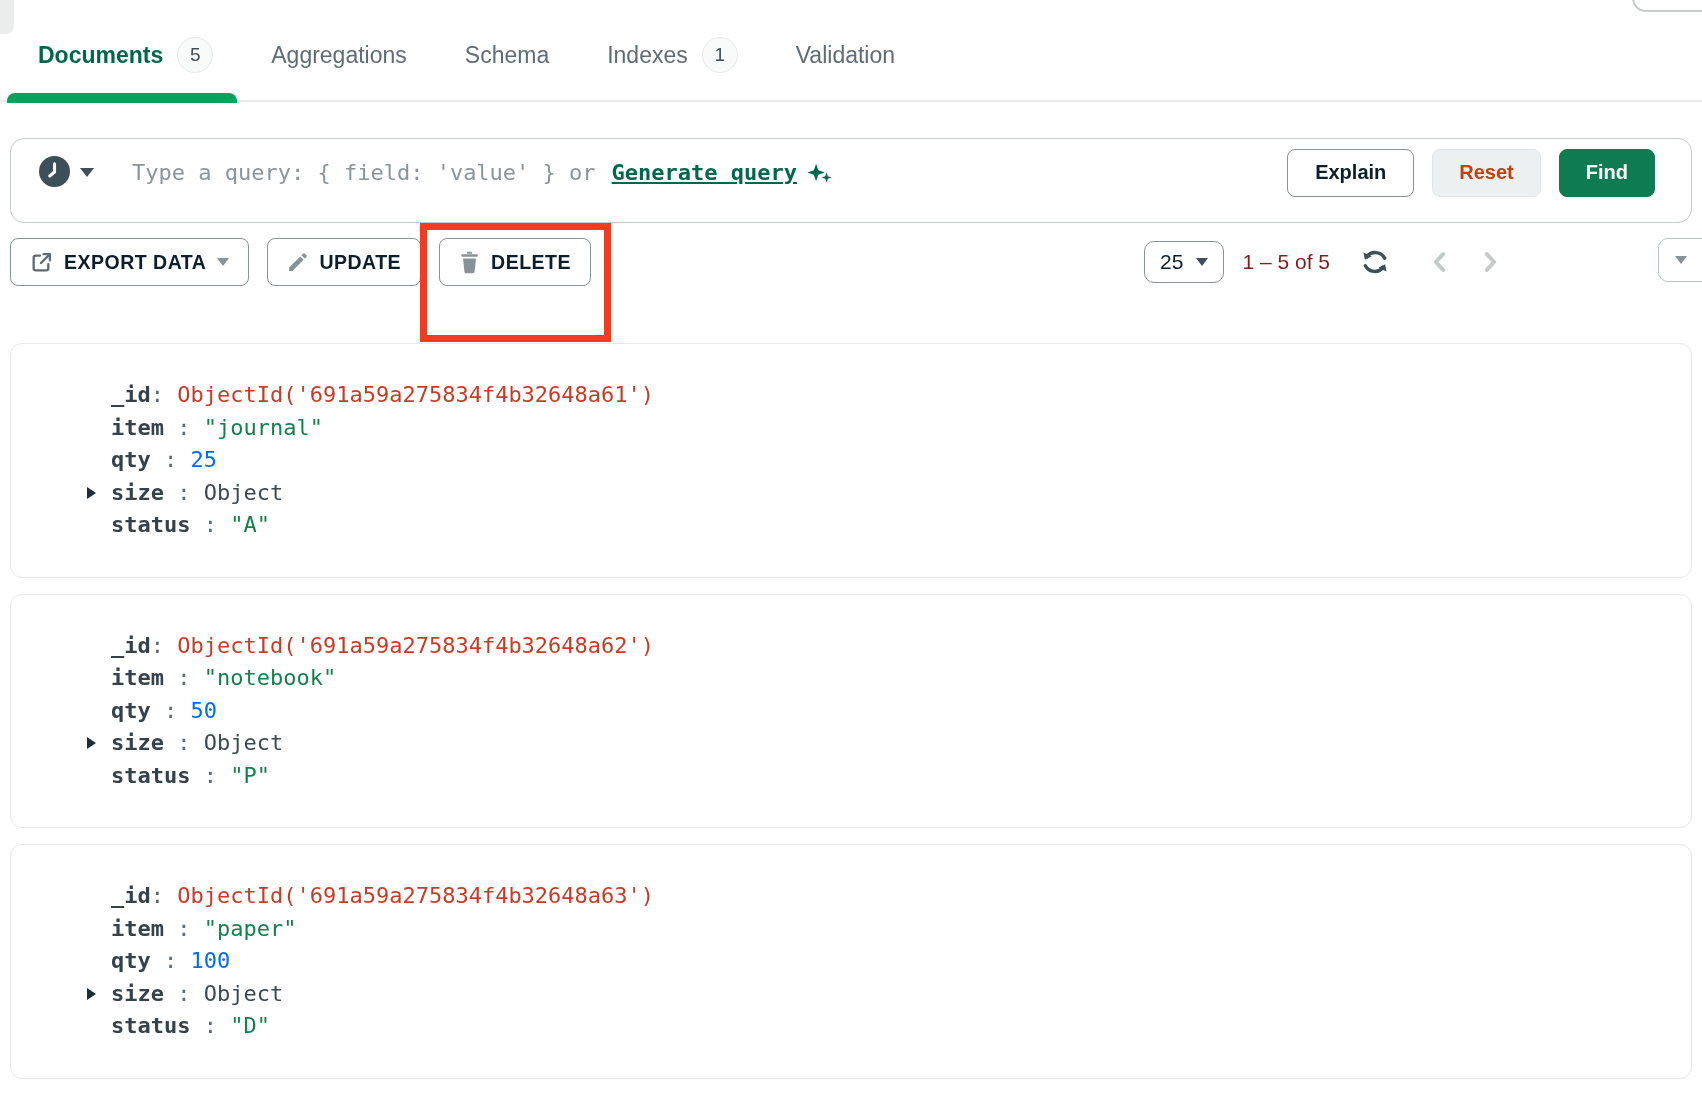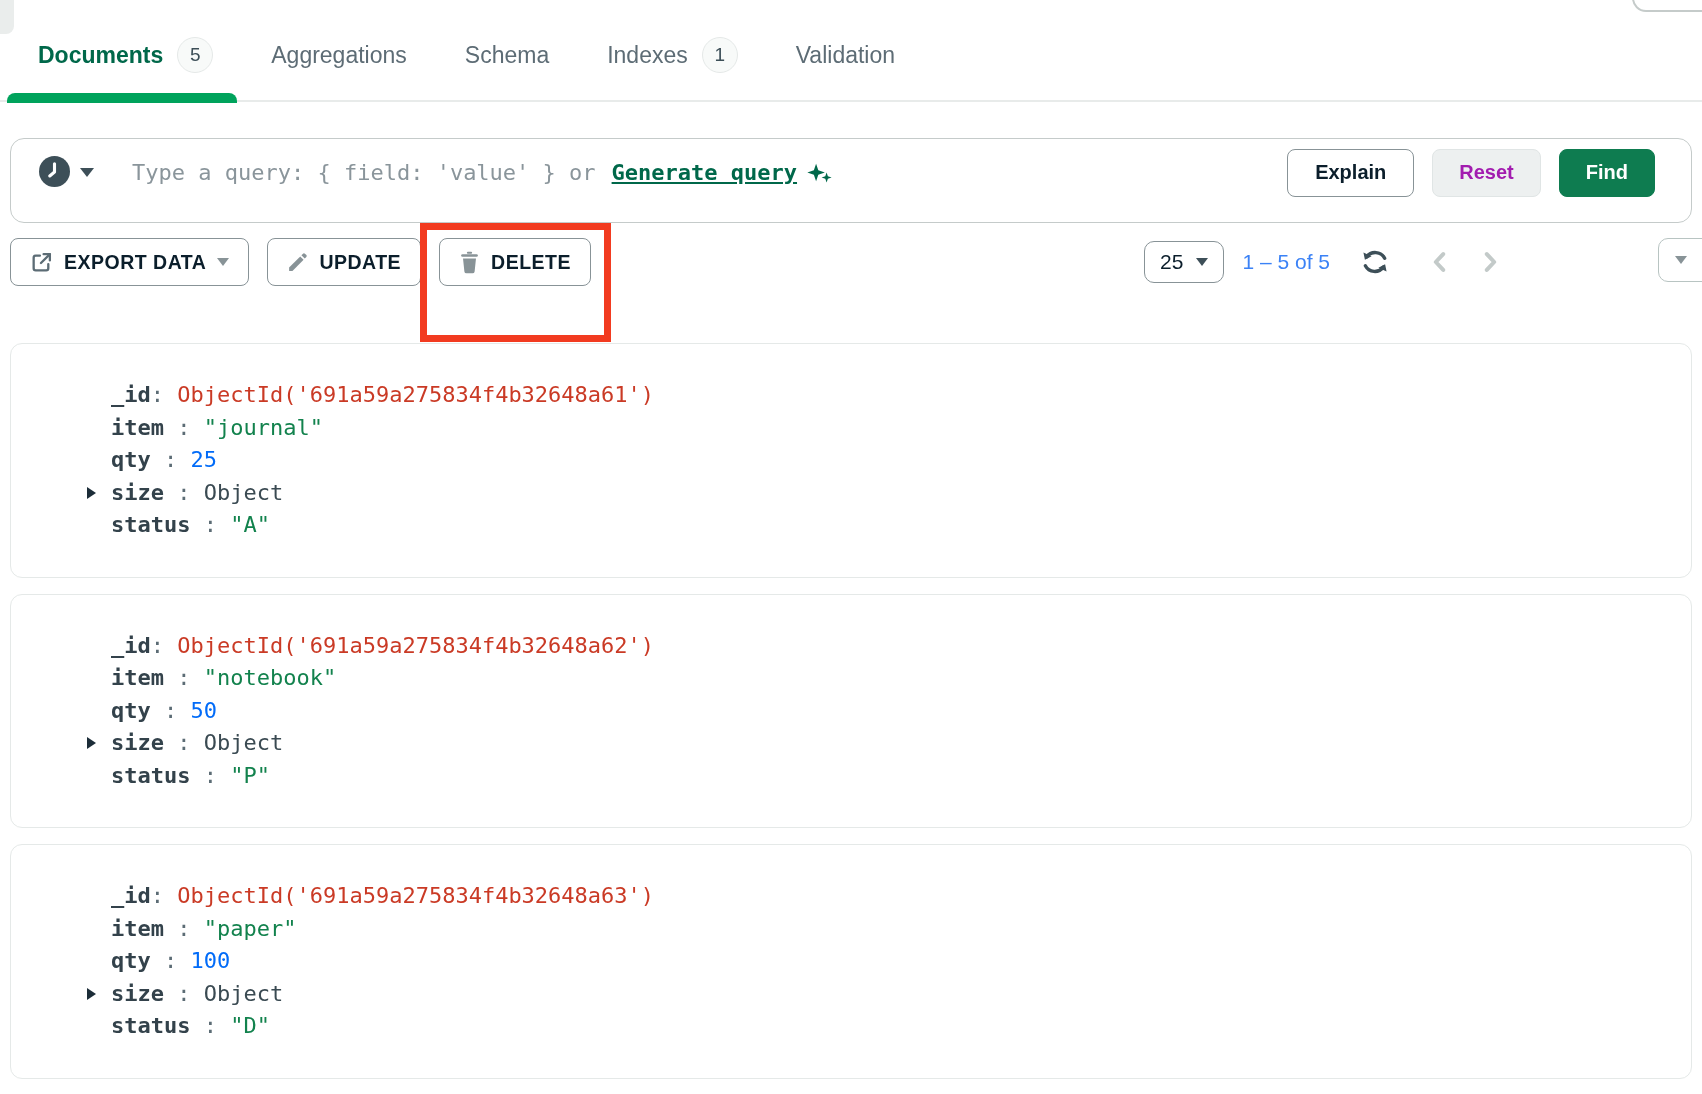--- a/index.html
+++ b/index.html
@@ -29,41 +29,41 @@
     border:1.5px solid #C5CBCA; border-radius:14px; background:#fff; padding:0 36px 16px 28px; }
   .clock-btn { display:flex; align-items:center; gap:10px; background:none; border:none; cursor:pointer; color:#3D4F58; }
   .query-input { display:flex; align-items:center; margin-left:38px;
     font-family:"DejaVu Sans Mono", monospace; font-size:22px; color:#8A959B; cursor:text; }
   .genquery { color:var(--tab-active-green,#00684A); font-weight:700; text-decoration:underline; margin-left:16px; cursor:pointer; }
   .sparkle { margin-left:8px; display:inline-flex; }
   .qspacer, .spacer { flex:1; }
   .btn { display:inline-flex; align-items:center; justify-content:center; height:48px;
     border-radius:8px; font-family:"Liberation Sans", sans-serif; font-size:20px; font-weight:600; cursor:pointer; }
   .btn-outline { background:#fff; border:1.5px solid #889397; color:#0B1E2B; }
-  .btn-disabled { background:#EDF0F0; border:1.5px solid #E0E5E5; color:#a21caf; cursor:default;text-align:center; }
+  .btn-disabled { background:#EDF0F0; border:1.5px solid #E0E5E5; color:#c2410c; cursor:default;text-align:center; }
   .btn-green { background:var(--brand-green,#0E7C50); border:1.5px solid var(--brand-green,#0E7C50); color:#fff; }
   .q-explain { padding:0 27px; }
   .q-reset { padding:0 26px; margin-left:18px; }
   .q-find { padding:0 26px; margin-left:18px; }
   
   .toolbar { position:relative; display:flex; align-items:center; margin:15px 10px 0 10px;
     height:48px; padding-right:192px; }
   .tb { gap:11px; font-size:19.5px; font-weight:700; letter-spacing:.5px; padding:0 19px; }
   .tb + .tb, .delete-wrap { margin-left:18px; }
   .delete-wrap { position:relative; display:inline-flex; }
   .annotation { position:absolute; left:-19px; right:-20px; top:-15px; bottom:-56px;
     border:7px solid var(--annotation-red,#F23B20); pointer-events:none; z-index:5; }
   .tri-down { display:inline-block; width:0; height:0;
     border-left:7px solid transparent; border-right:7px solid transparent; border-top:9px solid currentColor; }
   .tri-down.small { border-left-width:6px; border-right-width:6px; border-top-width:8px; }
   .c-dark { color:#3D4F58; } .c-light { color:#fff; } .c-gray { color:#889397; }
   .pagesize { display:inline-flex; align-items:center; gap:13px; height:42px; padding:0 15px;
     border:1.5px solid #889397; border-radius:10px; background:#fff; font-size:21px; color:#0B1E2B;
     margin-right:18px; cursor:pointer; }
-  .range { font-size:21px; color:#3b82f6; margin-right:30px; }
+  .range { font-size:21px; color:#7f1d1d; margin-right:30px; }
   .iconbtn { background:none; border:none; display:inline-flex; align-items:center; cursor:pointer; }
   .i-refresh { margin-right:40px; }
   .i-prev { margin-right:32px; }
   .partial-dropdown { position:absolute; left:1658px; top:238px; width:92px; height:44px;
     border:1.5px solid #B8C4C2; border-radius:10px; background:#fff;
     display:flex; align-items:center; padding-left:16px; cursor:pointer; }
   
   .doclist { margin:57px 10px 0 10px; }
   .card { border:1.5px solid #E5E9E8; border-radius:12px; background:#fff;
     padding:35px 20px 35px 0; margin-bottom:16px; }

